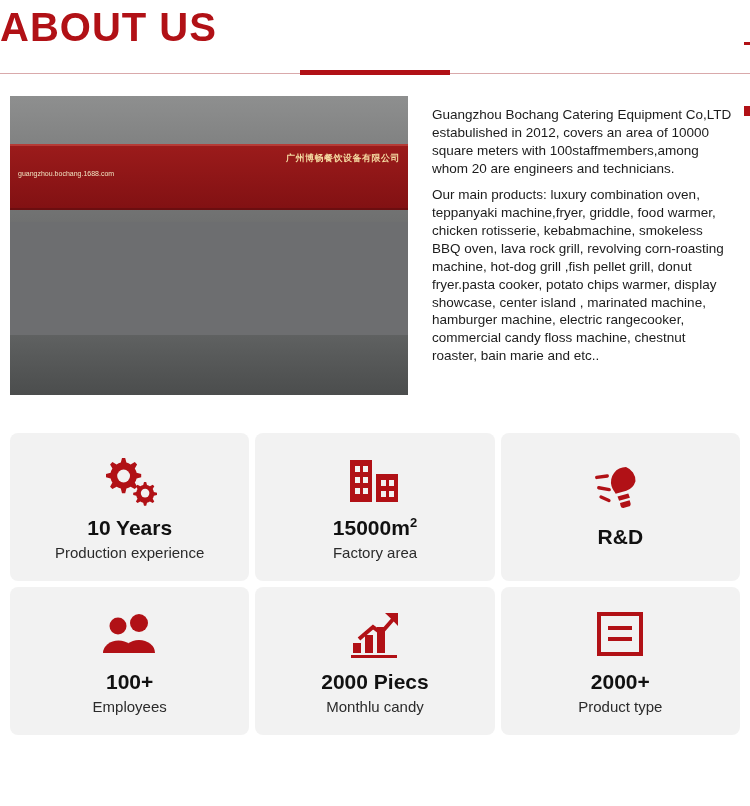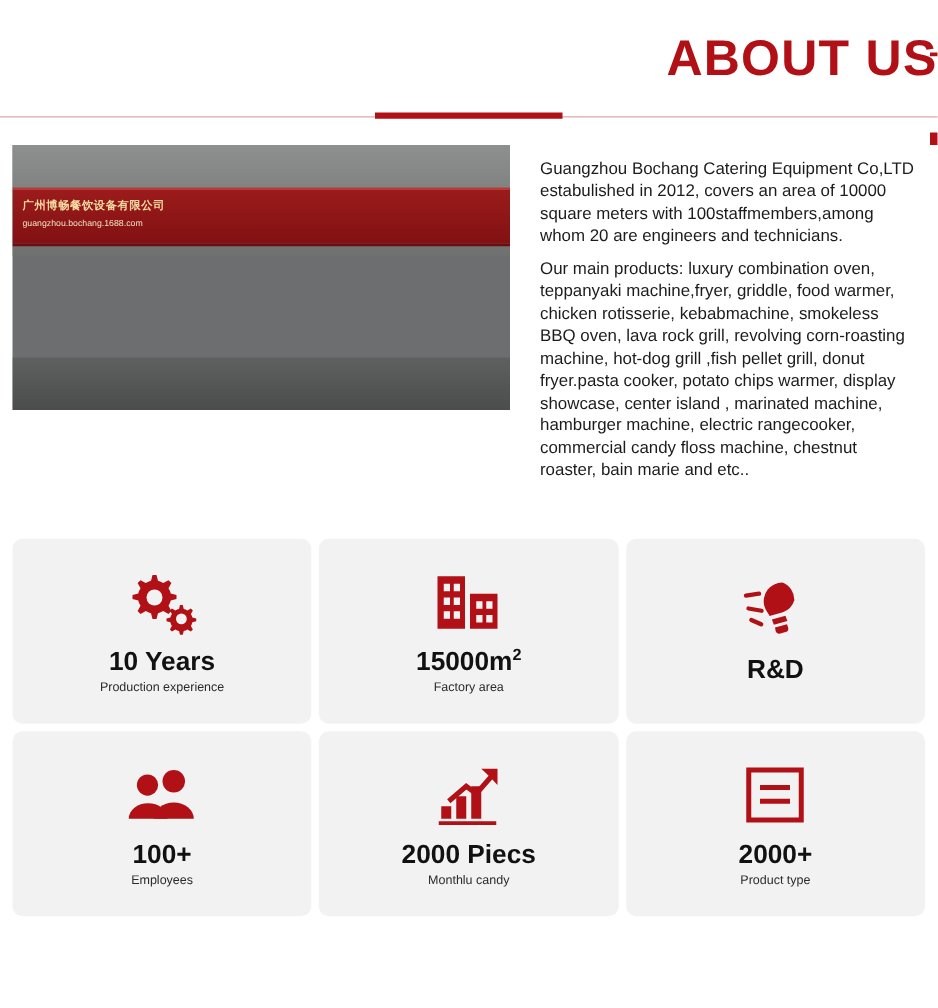--- a/index.html
+++ b/index.html
@@ -17,22 +17,22 @@
     overflow: hidden;
   }
   .page {
     width: 750px;
     height: 806px;
     position: relative;
   }
 
   
   .header {
-    padding-top: 24px;
-    text-align: right;
+    padding-top: 4px;
+    text-align: left;
   }
   .header-title {
     font-size: 40px;
     font-weight: bold;
     letter-spacing: 1px;
     color: #B11116;
     line-height: 1.15;
     margin: 0;
   }
   .divider-wrap {
@@ -59,25 +59,26 @@
   }
 
   
   .intro {
     display: flex;
     gap: 16px;
     padding: 18px 10px 0 10px;
   }
   .intro-photo {
     width: 398px;
-    height: 212px;
+    height: 299px;
     flex: 0 0 398px;
     position: relative;
     overflow: hidden;
     background: #6d6e70;
+    text-align: right;
   }
   
   .photo-sky {
     position: absolute; left: 0; top: 0; right: 0; height: 42%;
     background: linear-gradient(180deg, #8e8f8f 0%, #7b7c7c 55%, #6f7070 100%);
   }
   .photo-banner {
     position: absolute;
     left: 0; right: 0; top: 16%;
     height: 22%;
@@ -158,21 +159,21 @@
   }
   .card-value {
     font-size: 21px;
     font-weight: bold;
     color: #111111;
     line-height: 1.1;
     margin-bottom: 4px;
   }
   .card-value sup { font-size: 13px; vertical-align: super; }
   .card-label {
-    font-size: 10px;
+    font-size: 15px;
     color: #2b2b2b;
     line-height: 1.2;
   }
   .red { fill: #B11116; }
 
   
   .edge-mark {
     position: absolute;
     right: 0;
     width: 6px;

